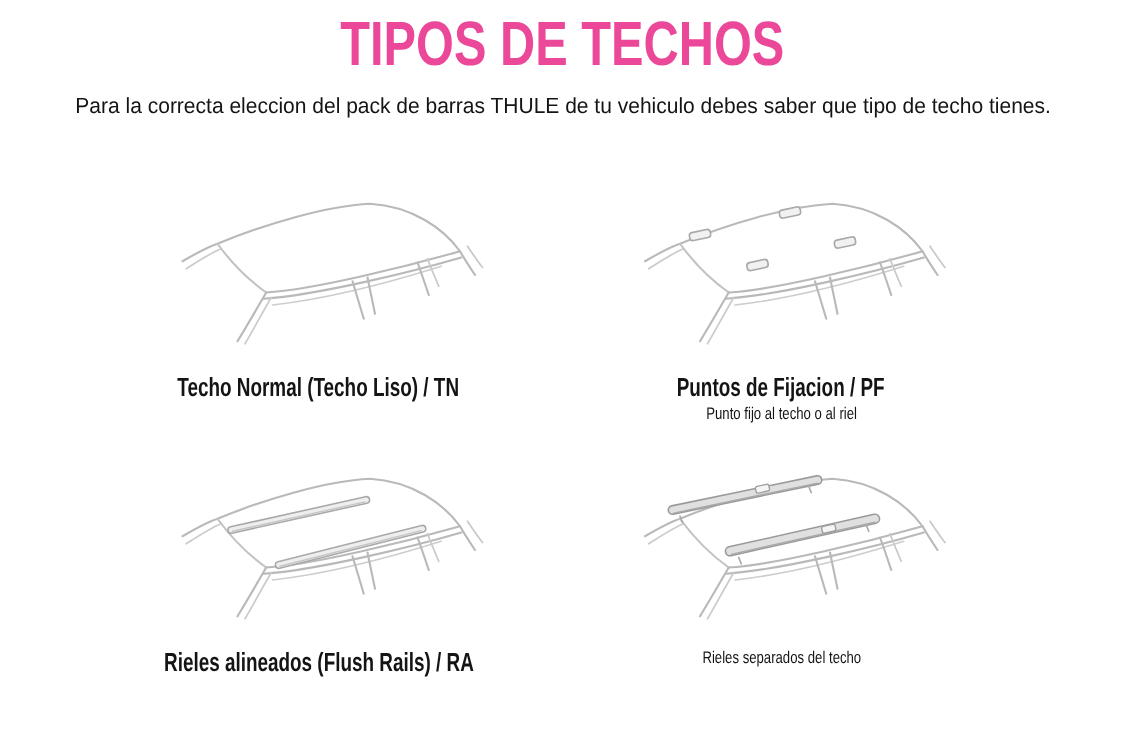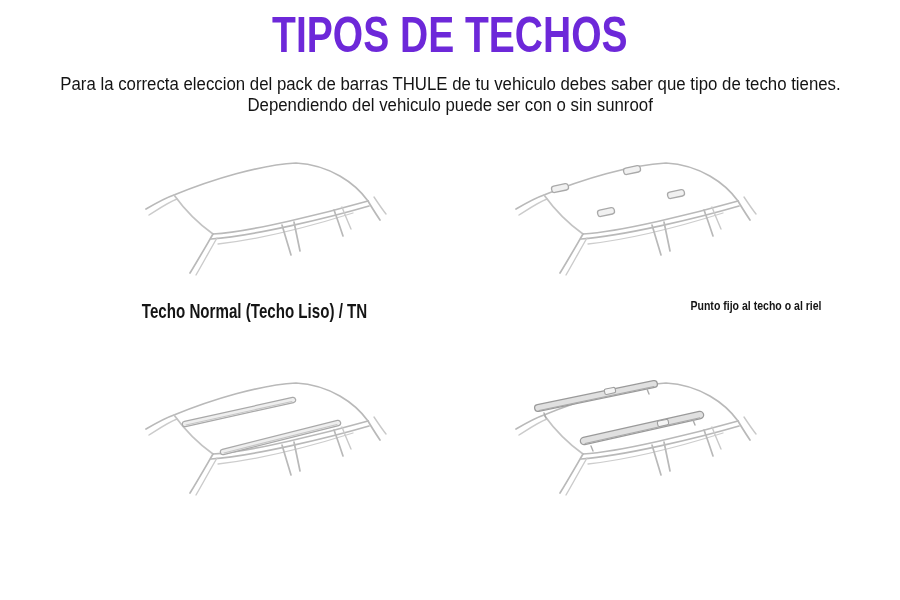--- a/index.html
+++ b/index.html
@@ -4,35 +4,35 @@
 <style>
   html,body{margin:0;padding:0;}
   body{
     width:900px;height:600px;background:#ffffff;
     font-family:"Liberation Sans",sans-serif;color:#141414;
     position:relative;overflow:hidden;
   }
   .page{position:absolute;inset:0;}
   .title{
     margin:8px 0 0 0;text-align:center;
-    font-size:50px;line-height:54px;font-weight:bold;color:#6d28d9;
+    font-size:50px;line-height:54px;font-weight:bold;color:#ec4899;
     letter-spacing:0;
   }
   .cond-title{display:inline-block;transform:scaleX(0.78);transform-origin:center;white-space:nowrap;}
   .intro{margin-top:12px;text-align:center;font-size:17.5px;line-height:21px;font-weight:normal;}
   .intro-line{white-space:nowrap;text-align:center;}
   .cond-intro{display:inline-block;transform:scaleX(0.96);transform-origin:center;white-space:nowrap;}
   .cell{position:absolute;width:430px;text-align:center;}
   #cell-tn{left:40px;top:152px;}
   #cell-pf{left:410px;top:152px;}
   #cell-ra{left:40px;top:372px;}
   #cell-rt{left:410px;top:372px;}
   .illo{display:block;margin:0 auto;transform:translateX(18px);}
   .label-main{margin-top:2px;font-size:21px;line-height:23px;font-weight:bold;white-space:nowrap;text-align:center;}
-  .label-sub{margin-top:1px;font-size:13.5px;line-height:16px;font-weight:bold;white-space:nowrap;text-align:right;}
+  .label-sub{margin-top:1px;font-size:13.5px;line-height:16px;font-weight:normal;white-space:nowrap;}
   .cond{display:inline-block;transform:scaleX(0.72);transform-origin:center;white-space:nowrap;}
   .cond-sub{display:inline-block;transform:scaleX(0.78);transform-origin:center;white-space:nowrap;}
   .svg-defs{position:absolute;width:0;height:0;}
 </style>
 </head>
 <body>
 
 <svg class="svg-defs" aria-hidden="true">
   <defs>
     <g id="roof-base" fill="none" stroke="#b9b9b9" stroke-width="1.7" stroke-linecap="round" stroke-linejoin="round">
@@ -60,70 +60,72 @@
     </g>
   </defs>
 </svg>
 
 <div class="page">
 
   <h1 class="title"><span class="cond-title">TIPOS DE TECHOS</span></h1>
 
   <div class="intro">
     <div class="intro-line"><span class="cond-intro">Para la correcta eleccion del pack de barras THULE de tu vehiculo debes saber que tipo de techo tienes.</span></div>
-    <div class="intro-line"><span class="cond-intro">Dependiendo del vehiculo puede ser con o sin sunroof</span></div>
   </div>
 
   <section class="cell" id="cell-tn">
     <svg class="illo" viewBox="0 0 270 145" width="270" height="145">
       <use href="#roof-base"></use>
     </svg>
     <div class="label-main"><span class="cond">Techo Normal (Techo Liso) / TN</span></div>
   </section>
 
   <section class="cell" id="cell-pf">
     <svg class="illo" viewBox="0 0 270 145" width="270" height="145">
       <use href="#roof-base"></use>
       <g fill="#f1f1f1" stroke="#a9a9a9" stroke-width="1.3">
         <rect x="43.5" y="32.8" width="17" height="6.5" rx="2.6" transform="rotate(-12 52 36)"></rect>
         <rect x="115.5" y="14.8" width="17" height="6.5" rx="2.6" transform="rotate(-12 124 18)"></rect>
         <rect x="89.5" y="56.8" width="17" height="6.5" rx="2.6" transform="rotate(-12 98 60)"></rect>
         <rect x="159.5" y="38.8" width="17" height="6.5" rx="2.6" transform="rotate(-12 168 42)"></rect>
       </g>
     </svg>
+    <div class="label-main"><span class="cond">Puntos de Fijacion / PF</span></div>
     <div class="label-sub"><span class="cond-sub">Punto fijo al techo o al riel</span></div>
   </section>
 
   <section class="cell" id="cell-ra">
     <svg class="illo" viewBox="0 0 270 145" width="270" height="145">
       <use href="#roof-base"></use>
       <g stroke-linecap="round">
         <line x1="47" y1="52" x2="155" y2="28" stroke="#a9a9a9" stroke-width="6.5"></line>
         <line x1="47" y1="52" x2="155" y2="28" stroke="#eeeeee" stroke-width="4"></line>
         <line x1="48" y1="53" x2="154" y2="29.5" stroke="#c6c6c6" stroke-width="1.1"></line>
         <line x1="85" y1="80" x2="200" y2="51" stroke="#a9a9a9" stroke-width="6.5"></line>
         <line x1="85" y1="80" x2="200" y2="51" stroke="#eeeeee" stroke-width="4"></line>
         <line x1="86" y1="81" x2="199" y2="52.5" stroke="#c6c6c6" stroke-width="1.1"></line>
       </g>
     </svg>
+    <div class="label-main"><span class="cond">Rieles alineados (Flush Rails) / RA</span></div>
   </section>
 
   <section class="cell" id="cell-rt">
     <svg class="illo" viewBox="0 0 270 145" width="270" height="145">
       <use href="#roof-base"></use>
       <g stroke-linecap="round">
 
         <line x1="30" y1="36" x2="146" y2="12" stroke="#9a9a9a" stroke-width="8"></line>
         <line x1="30" y1="36" x2="146" y2="12" stroke="#e0e0e0" stroke-width="5.5"></line>
         <line x1="31" y1="38.5" x2="146" y2="14.5" stroke="#a9a9a9" stroke-width="1.1"></line>
         <path d="M36,41 l2,5 M139,17 l2,5" stroke="#ababab" stroke-width="1.4" fill="none"></path>
         <rect x="96.5" y="16.2" width="11" height="5.5" rx="1.6" fill="#f5f5f5" stroke="#9f9f9f" stroke-width="1.1" transform="rotate(-12 102 19)"></rect>
 
         <line x1="76" y1="69" x2="192" y2="43" stroke="#9a9a9a" stroke-width="8.5"></line>
         <line x1="76" y1="69" x2="192" y2="43" stroke="#e0e0e0" stroke-width="6"></line>
         <line x1="77" y1="71.5" x2="192" y2="45.8" stroke="#a9a9a9" stroke-width="1.1"></line>
         <path d="M83,74 l2,5 M185,48 l2,5" stroke="#ababab" stroke-width="1.4" fill="none"></path>
         <rect x="149.5" y="48.2" width="11" height="5.5" rx="1.6" fill="#f5f5f5" stroke="#9f9f9f" stroke-width="1.1" transform="rotate(-12 155 51)"></rect>
       </g>
     </svg>
+    <div class="label-sub"><span class="cond-sub">Rieles separados del techo</span></div>
   </section>
 
 </div>
 
 </body></html>

